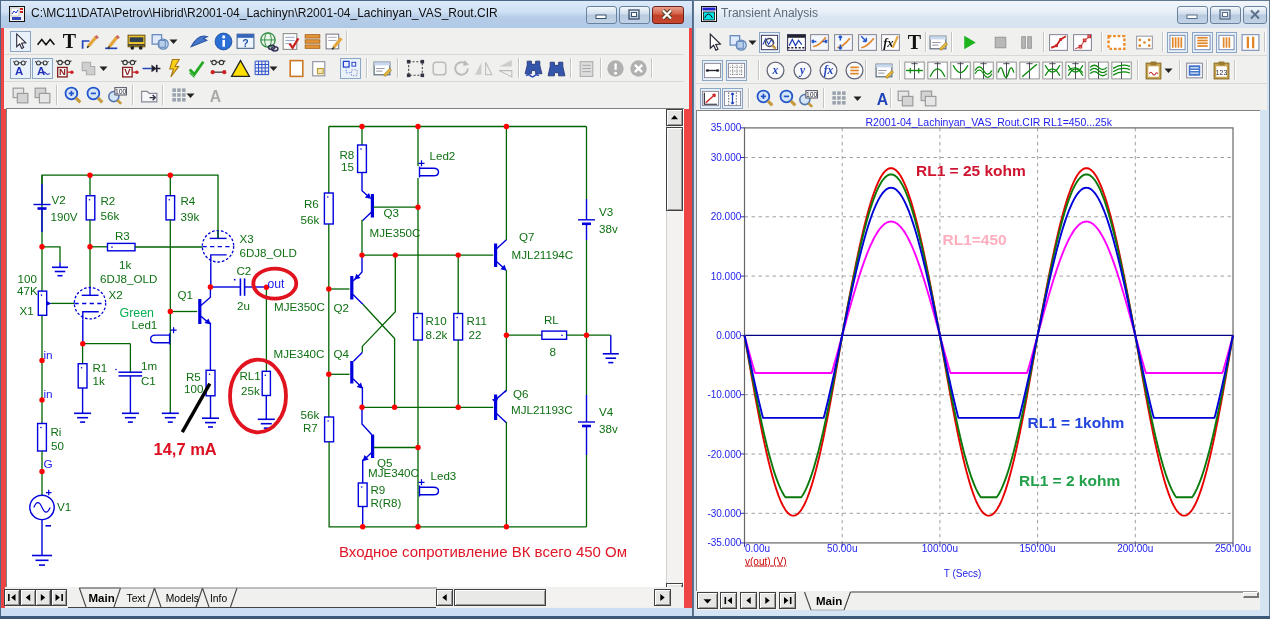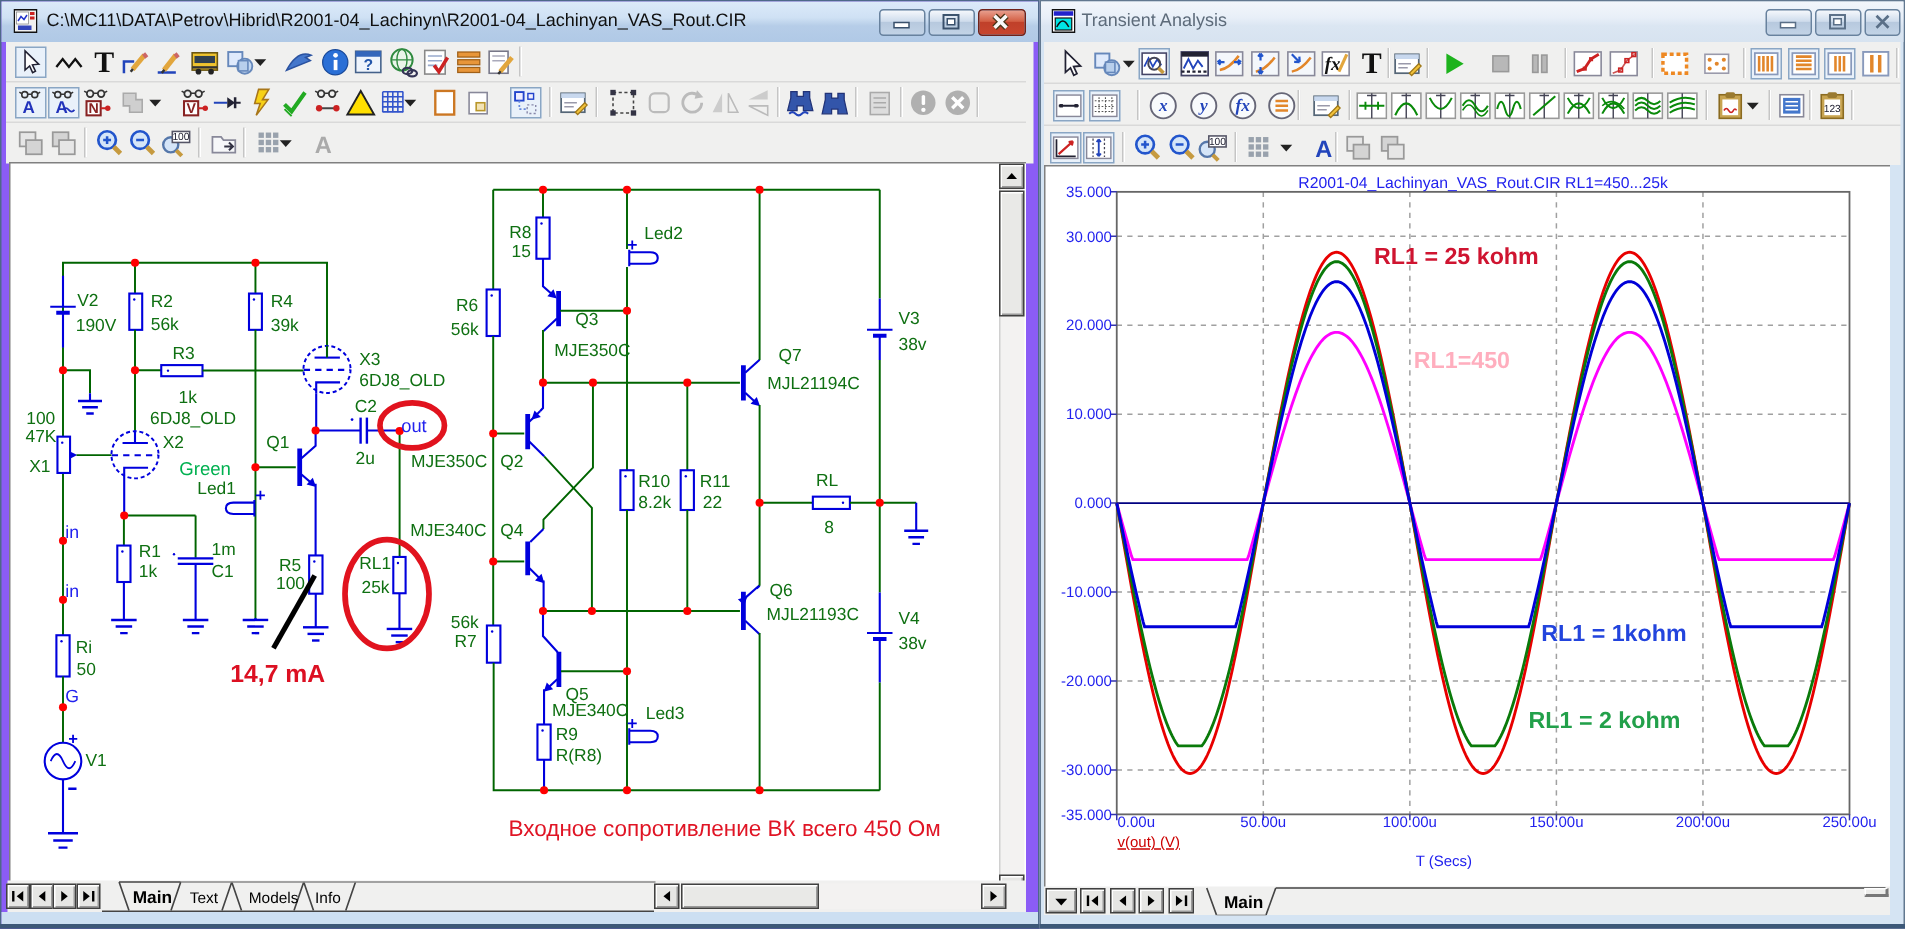--- a/index.html
+++ b/index.html
@@ -1,13 +1,13 @@
 <!DOCTYPE html>
 <html><head><meta charset="utf-8"><style>html,body{margin:0;padding:0;}body{width:1270px;height:619px;position:relative;overflow:hidden;background:#15324f;font-family:"Liberation Sans",sans-serif;}.win{position:absolute;}</style></head><body>
-<div class="win" style="left:0;top:0;width:693px;height:619px;background:#8b5cf6;">
+<div class="win" style="left:0;top:0;width:693px;height:619px;background:#ef4444;">
     <div style="position:absolute;left:0;top:0;width:693px;height:619px;border:1px solid #4e688a;box-sizing:border-box;"></div>
     <div style="position:absolute;left:1px;top:1px;width:691px;height:27px;background:linear-gradient(#dceafa 0%,#cfe1f4 40%,#b6cde8 60%,#b0c9e6 100%);"></div>
     <div style="position:absolute;left:9px;top:6px;"><svg width="16" height="16" viewBox="0 0 16 16">
         <rect x="0.5" y="0.5" width="15" height="15" fill="#f0f0f0" stroke="#111"></rect>
         <rect x="2" y="2" width="8" height="8" fill="#fff" stroke="#888" stroke-width="0.5"></rect>
         <path d="M3,8 l2,-3 l2,2 l2,-3" stroke="#2233cc" fill="none" stroke-width="1"></path>
         <rect x="11" y="2" width="3" height="2" fill="#cc2222"></rect>
         <rect x="11" y="5" width="3" height="2" fill="#cc2222"></rect>
         <rect x="3" y="11" width="9" height="3" fill="#3344bb"></rect>
       </svg></div>

